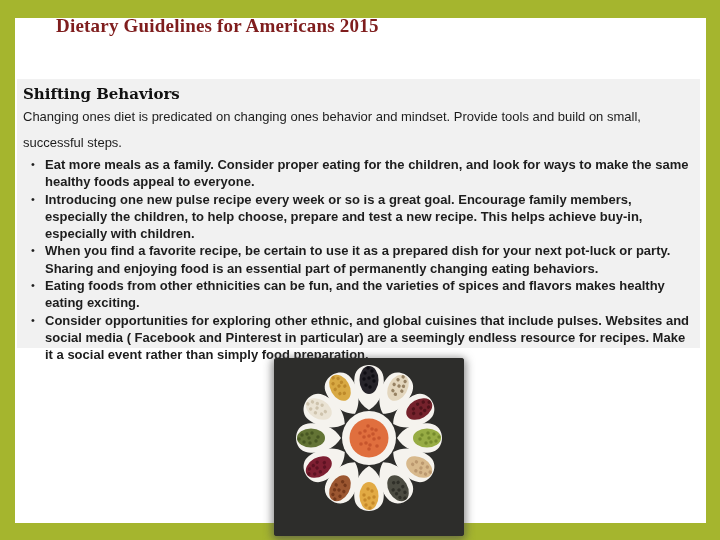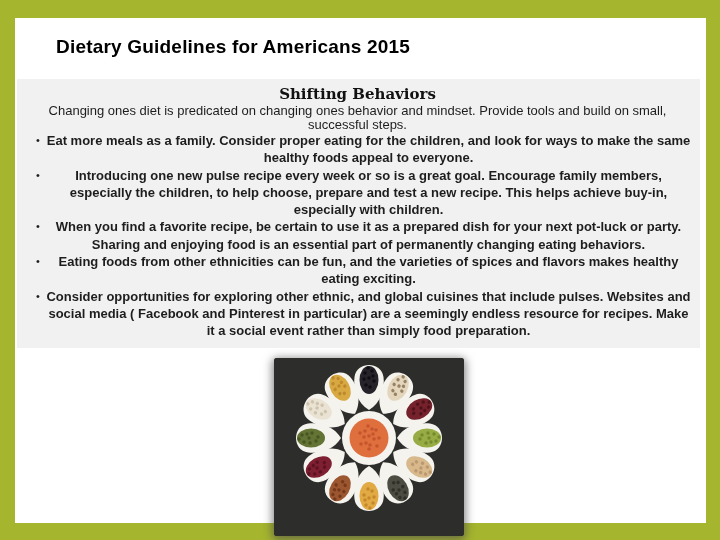--- a/index.html
+++ b/index.html
@@ -6,38 +6,37 @@
   body{
     width:720px;height:540px;position:relative;overflow:hidden;
     font-family:"Liberation Sans",sans-serif;
     background:var(--green,#a5b52e);
   }
   .white-area{
     position:absolute;left:15px;top:18px;width:691px;height:505px;
     background:#ffffff;
   }
   .slide-title{
-    position:absolute;left:56px;top:36px;
-    font-family:Liberation Sans, sans-serif;
-    font-weight:700;font-size:19px;color:#000000;letter-spacing:0.2px;
+    position:absolute;left:56px;top:15px;
+    font-family:Liberation Serif, serif;
+    font-weight:700;font-size:19px;color:#7f1d1d;letter-spacing:0.2px;
     white-space:nowrap;
   }
   .content-box{
     position:absolute;left:17px;top:79px;width:683px;height:269px;
     background:var(--boxgray,#f1f1f1);
     box-sizing:border-box;
     padding:5px 8px 4px 6px;
-    text-align:center;
   }
   .content-heading{
     font-family:"DejaVu Serif","Liberation Serif",serif;
     font-weight:700;font-size:15px;color:#111;line-height:20px;
   }
   .intro-text{
-    font-size:13px;line-height:14px;color:#1d1d1d;margin:0;
+    font-size:13px;line-height:26px;color:#1d1d1d;margin:0;
   }
   ul.bullet-list{
     list-style:none;margin:0;padding:0;
   }
   ul.bullet-list li{
     display:flex;align-items:flex-start;
     font-size:13px;line-height:17.3px;color:#1d1d1d;
   }
   ul.bullet-list .marker{
     flex:0 0 14px;padding-left:8px;box-sizing:content-box;

